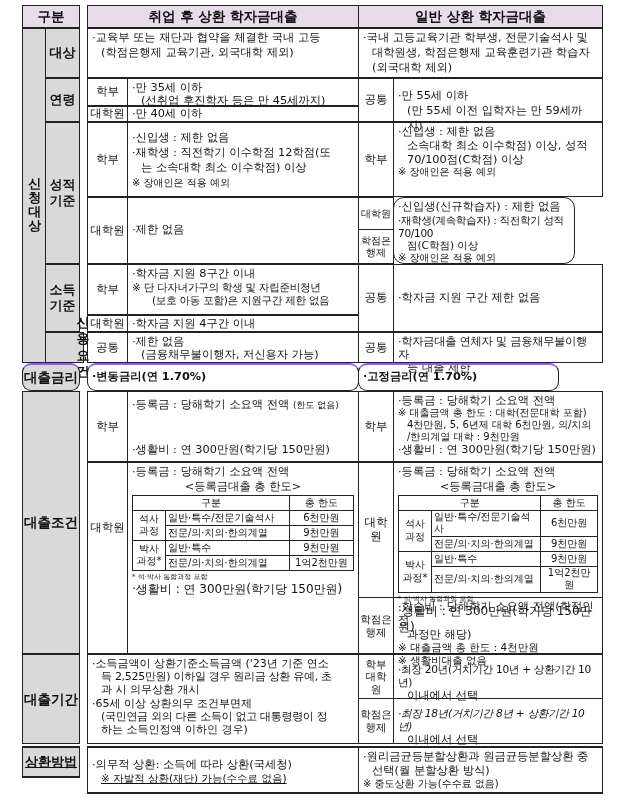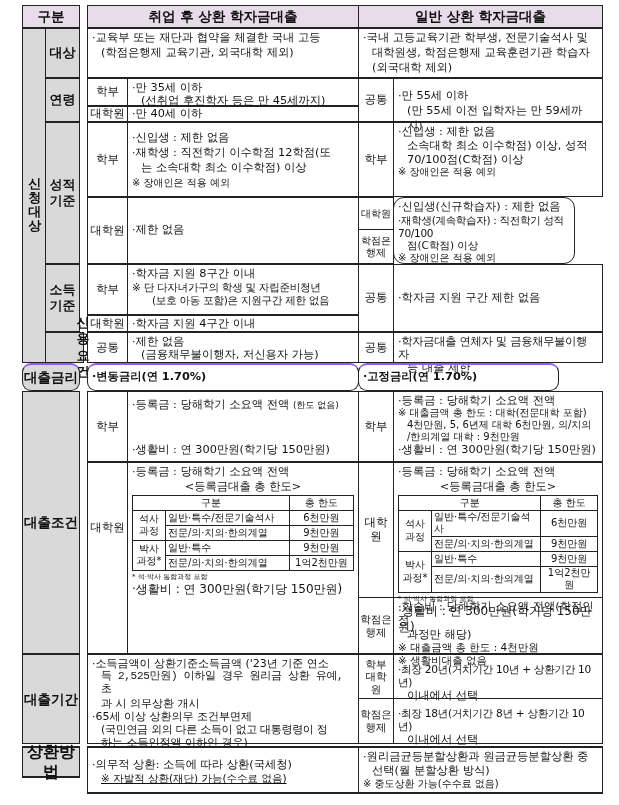--- a/index.html
+++ b/index.html
@@ -211,42 +211,42 @@
 <div class="abs bx txt" style="left:393px;top:597px;width:210px;height:57px;line-height:1.22;">
   <div>·학습비 : 당해학기 소요액 전액(학점인정</div>
   <div class="ind">과정만 해당)</div>
   <div style="font-size:10.5px;">※ 대출금액 총 한도 : 4천만원</div>
   <div style="font-size:10.5px;">※ 생활비대출 없음</div>
 </div>
 
 <div class="abs bx gray lbl" style="left:22px;top:654px;width:58px;height:90px;font-size:13.5px;">대출기간</div>
 <div class="abs bx txt" style="left:87px;top:654px;width:272px;height:90px;line-height:1.2;font-size:11px;">
   <div>·소득금액이 상환기준소득금액 ('23년 기준 연소</div>
-  <div class="ind" style="letter-spacing:-0.3px;font-family:Liberation Mono, monospace;">득 2,525만원) 이하일 경우 원리금 상환 유예, 초</div>
+  <div class="ind" style="letter-spacing:-0.3px;">득 2,525만원) 이하일 경우 원리금 상환 유예, 초</div>
   <div class="ind">과 시 의무상환 개시</div>
   <div>·65세 이상 상환의무 조건부면제</div>
   <div class="ind" style="letter-spacing:-0.3px;">(국민연금 외의 다른 소득이 없고 대통령령이 정</div>
   <div class="ind">하는 소득인정액 이하인 경우)</div>
 </div>
 <div class="abs bx sub" style="left:358px;top:654px;width:36px;height:45px;font-size:10.5px;">
   <span style="width:30px;">학부대학원</span>
 </div>
 <div class="abs bx txt" style="left:393px;top:654px;width:210px;height:45px;padding-top:8px;line-height:1.25;">
   <div style="font-size:10.6px;letter-spacing:-0.3px;">·최장 20년(거치기간 10년 + 상환기간 10년)</div>
   <div class="ind">이내에서 선택</div>
 </div>
 <div class="abs bx sub" style="left:358px;top:698px;width:36px;height:46px;font-size:10.5px;">
   <span style="width:32px;">학점은행제</span>
 </div>
 <div class="abs bx txt" style="left:393px;top:698px;width:210px;height:46px;padding-top:8px;line-height:1.25;">
-  <div style="font-size:10.6px;letter-spacing:-0.3px;">·최장 18년(거치기간 8년 + 상환기간 10년)</div>
+  <div style="font-size:10.6px;letter-spacing:-0.3px;font-style:italic;">·최장 18년(거치기간 8년 + 상환기간 10년)</div>
   <div class="ind">이내에서 선택</div>
 </div>
 
-<div class="abs bx gray lbl" style="left:22px;top:746px;width:58px;height:32px;font-size:16px;border-width:2px 1px 2px 1px;">상환방법</div>
+<div class="abs bx gray lbl" style="left:22px;top:746px;width:58px;height:32px;font-size:13px;border-width:2px 1px 2px 1px;text-decoration:underline;">상환방법</div>
 <div class="abs bx txt" style="left:87px;top:746px;width:272px;height:48px;padding-top:10px;line-height:1.25;border-width:2px 1px 2px 1px;">
   <div>·의무적 상환: 소득에 따라 상환(국세청)</div>
   <div class="ind u" style="font-size:10.5px;">※ 자발적 상환(재단) 가능(수수료 없음)</div>
 </div>
 <div class="abs bx txt" style="left:358px;top:746px;width:245px;height:48px;line-height:1.22;border-width:2px 1px 2px 1px;">
   <div>·원리금균등분할상환과 원금균등분할상환 중</div>
   <div class="ind">선택(월 분할상환 방식)</div>
   <div style="font-size:10px;">※ 중도상환 가능(수수료 없음)</div>
 </div>
 

